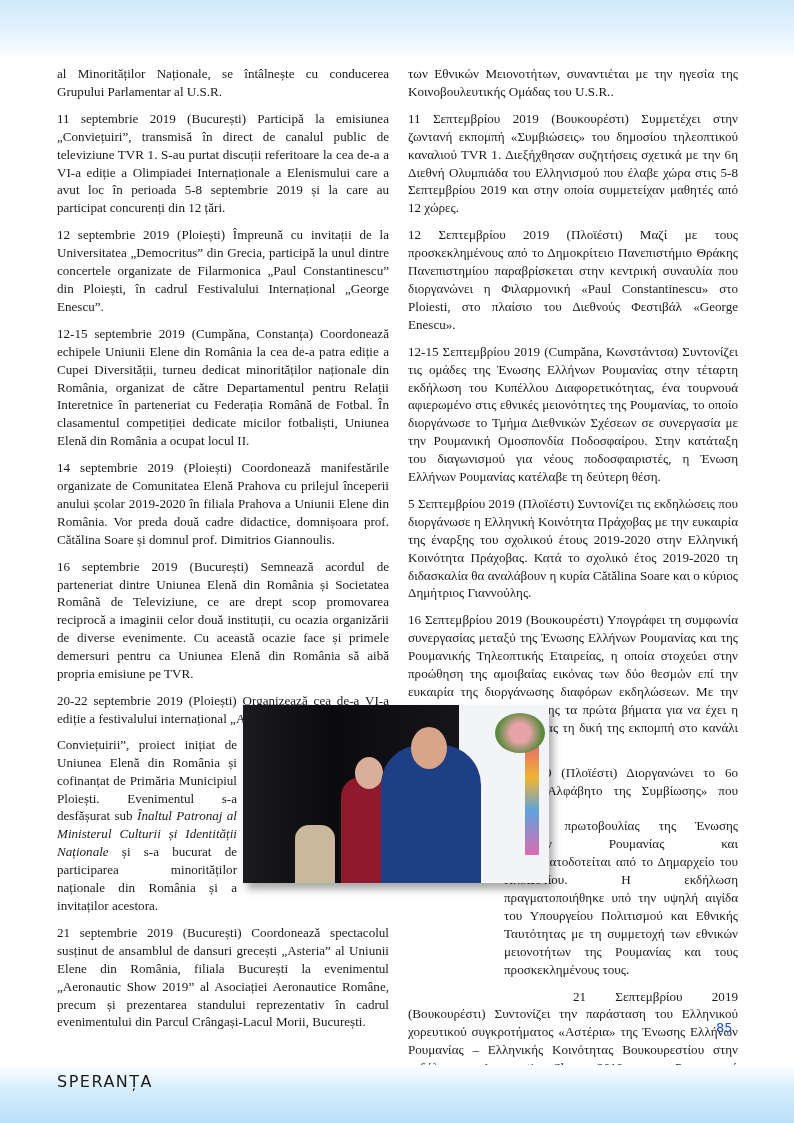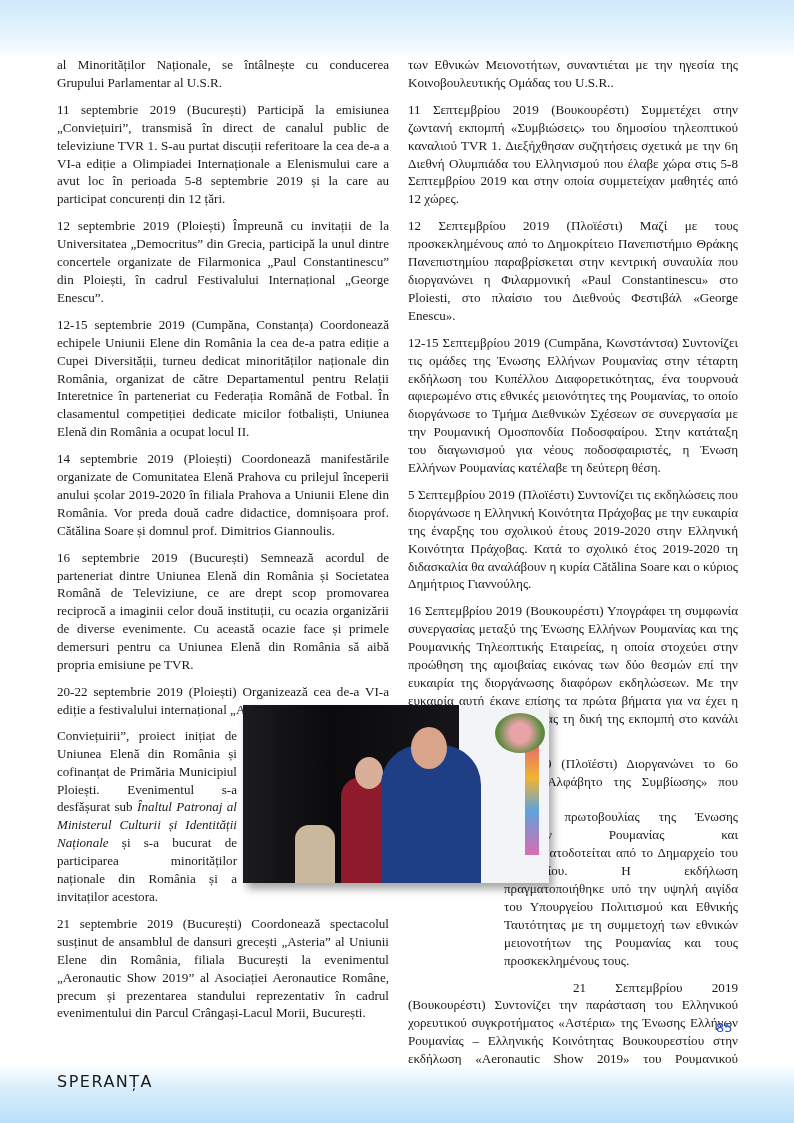--- a/index.html
+++ b/index.html
@@ -2,21 +2,21 @@
 <html><head>
 <meta charset="utf-8">
 <style>
   html,body{margin:0;padding:0;}
   body{width:794px;height:1123px;position:relative;overflow:hidden;background:#fff;
     font-family:"Liberation Serif","DejaVu Serif",serif;color:#1a1a1a;}
   .top-band{position:absolute;left:0;top:0;width:794px;height:60px;
     background:linear-gradient(to bottom,#cfe9fb 0%,#e4f3fd 55%,#ffffff 100%);}
   .bottom-band{position:absolute;left:0;top:1065px;width:794px;height:58px;
     background:linear-gradient(to bottom,#ffffff 0%,#d8eefc 40%,#b9e0f8 100%);}
-  .col{position:absolute;top:56px;font-size:13.1px;line-height:17.9px;text-align:justify;}
+  .col{position:absolute;top:65px;font-size:13.1px;line-height:17.9px;text-align:justify;}
   .col-left{left:57px;width:332px;}
   .col-right{left:408px;width:330px;}
   .p{margin:0 0 9px 0;}
   .b{font-weight:normal;}
   .i{font-style:italic;}
   .wrap-left{width:180px;font-family:Liberation Serif, serif;}
   .photo{position:absolute;left:243px;top:705px;width:306px;height:178px;
     box-shadow:4px 6px 8px rgba(0,0,0,0.35);overflow:hidden;
     background:#101014;}
   .photo .curtain{position:absolute;left:0;top:0;width:220px;height:178px;

